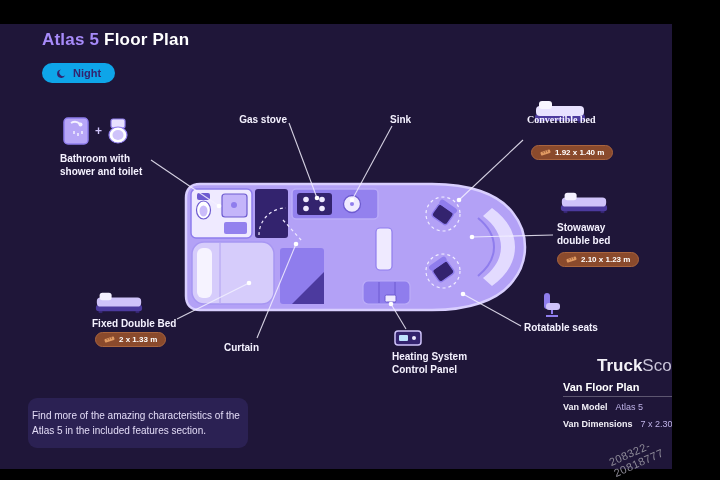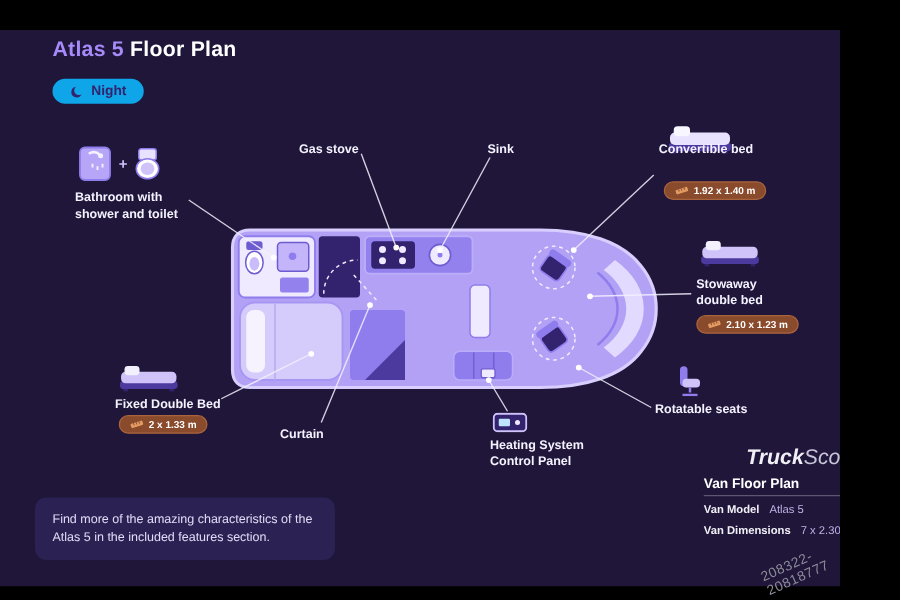--- a/index.html
+++ b/index.html
@@ -9,22 +9,22 @@
   .abs{position:absolute;}
   .page-title{font-size:17px;font-weight:600;letter-spacing:.2px;}
   .page-title .brand{color:#a78bfa;}
   .page-title .rest{color:#ffffff;}
   .night-pill{display:inline-flex;align-items:center;gap:6px;background:#0ea5e9;color:#33236e;
               font-size:11px;font-weight:700;padding:4px 14px;border-radius:12px;border:none;cursor:pointer;}
   .callout-label{color:#f5f2ff;font-size:10px;font-weight:700;line-height:1.3;}
   .dim-badge{display:inline-flex;align-items:flex-start;gap:4px;background:#8a4a2c;border:1px solid #a9643e;
              color:#fff;font-size:8px;font-weight:700;padding:2px 8px;border-radius:9px;white-space:nowrap;}
   .note-panel{background:#2b2153;border-radius:9px;color:#e2dbf6;font-size:10px;line-height:1.5;
-              padding:10px 14px;width:212px;}
-  .logo{display:flex;align-items:center;font-size:17px;color:#f2f0f7;font-style:italic;}
+              padding:10px 4px;width:212px;}
+  .logo{display:flex;align-items:center;font-size:17px;color:#f2f0f7;}
   .logo .p1{font-weight:700;}
   .logo .p2{font-weight:400;color:#c9c4d8;}
   .logo .p3{display:inline-flex;align-items:center;justify-content:center;width:17px;height:17px;
             background:#6b6878;color:#fff;border-radius:3px;font-size:11px;font-weight:700;margin-left:15px;}
   .spec-heading{font-size:11px;font-weight:700;color:#ffffff;}
   .spec-divider{height:1px;background:rgba(255,255,255,.28);width:144px;}
   .spec-row{display:flex;align-items:center;gap:8px;width:150px;}
   .spec-label{font-size:9px;font-weight:700;color:#f2f0f7;white-space:nowrap;}
   .spec-value{font-size:9px;color:#bfb3e8;white-space:nowrap;}
   .units-badge{display:inline-flex;align-items:center;background:#8a4a2c;border:1px solid #a9643e;color:#fff;
@@ -153,21 +153,21 @@
 
   <div class="abs" style="left:533px;top:98px;">
     <svg width="54" height="26" viewBox="0 0 54 26">
       <rect x="5" y="22" width="4" height="3" fill="#33236e"></rect>
         <rect x="45" y="22" width="4" height="3" fill="#33236e"></rect>
       <rect x="2" y="16" width="50" height="7" rx="3" fill="#4c3a9e"></rect>
       <rect x="3" y="8" width="48" height="10" rx="4" fill="#e8e2ff"></rect>
       <rect x="6" y="3" width="13" height="8" rx="3" fill="#f8f6ff"></rect>
     </svg>
   </div>
-  <div class="abs callout-label" style="left:527px;top:113px;">Convertible bed</div>
+  <div class="abs callout-label" style="left:527px;top:113px;font-family:Liberation Serif, serif;">Convertible bed</div>
   <div class="abs dim-badge" style="left:531px;top:145px;">
     <svg width="11" height="9" viewBox="0 0 12 10">
       <g transform="rotate(-18 6 5)">
           <rect x="0.5" y="3" width="11" height="4" rx="1" fill="#e09a62"></rect>
       <path d="M3.5 3 v2 M6 3 v2 M8.5 3 v2" stroke="#8a4a2c" stroke-width="0.8"></path>
         </g>
     </svg>
     <span>1.92 x 1.40 m</span>
   </div>
 

